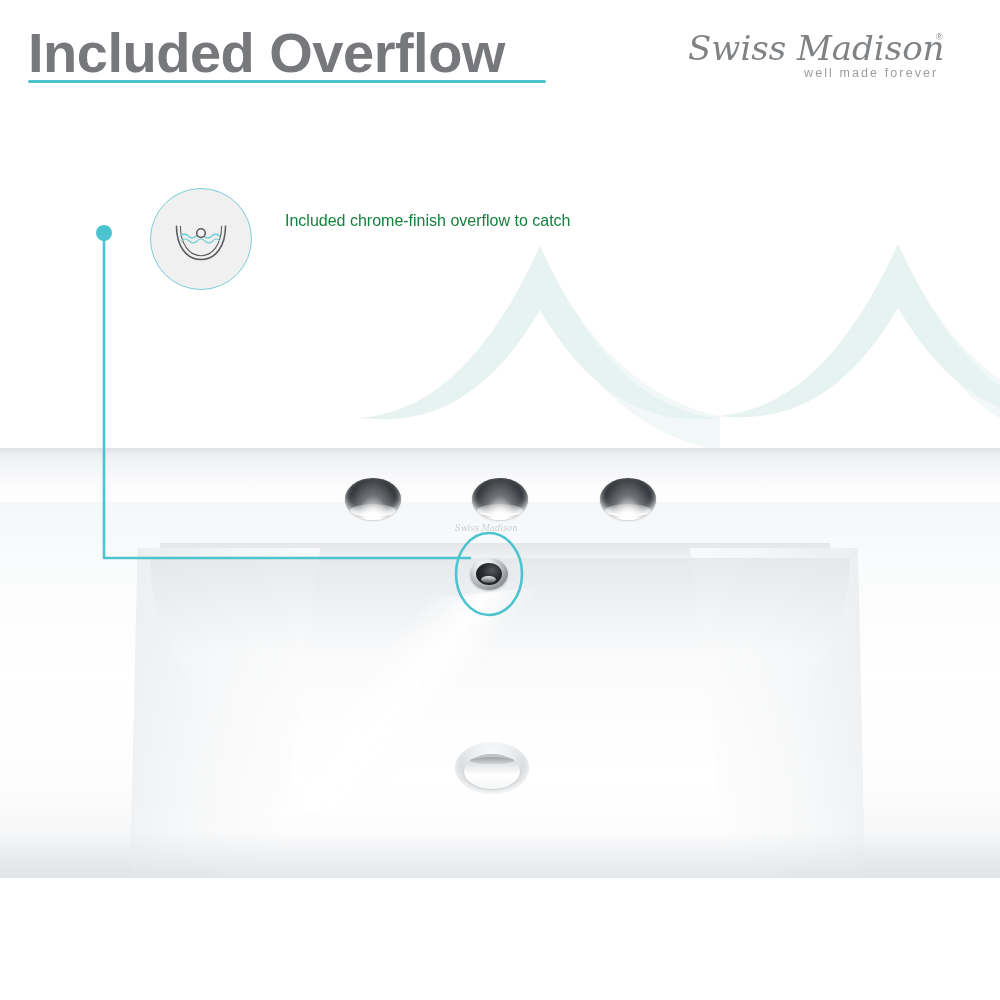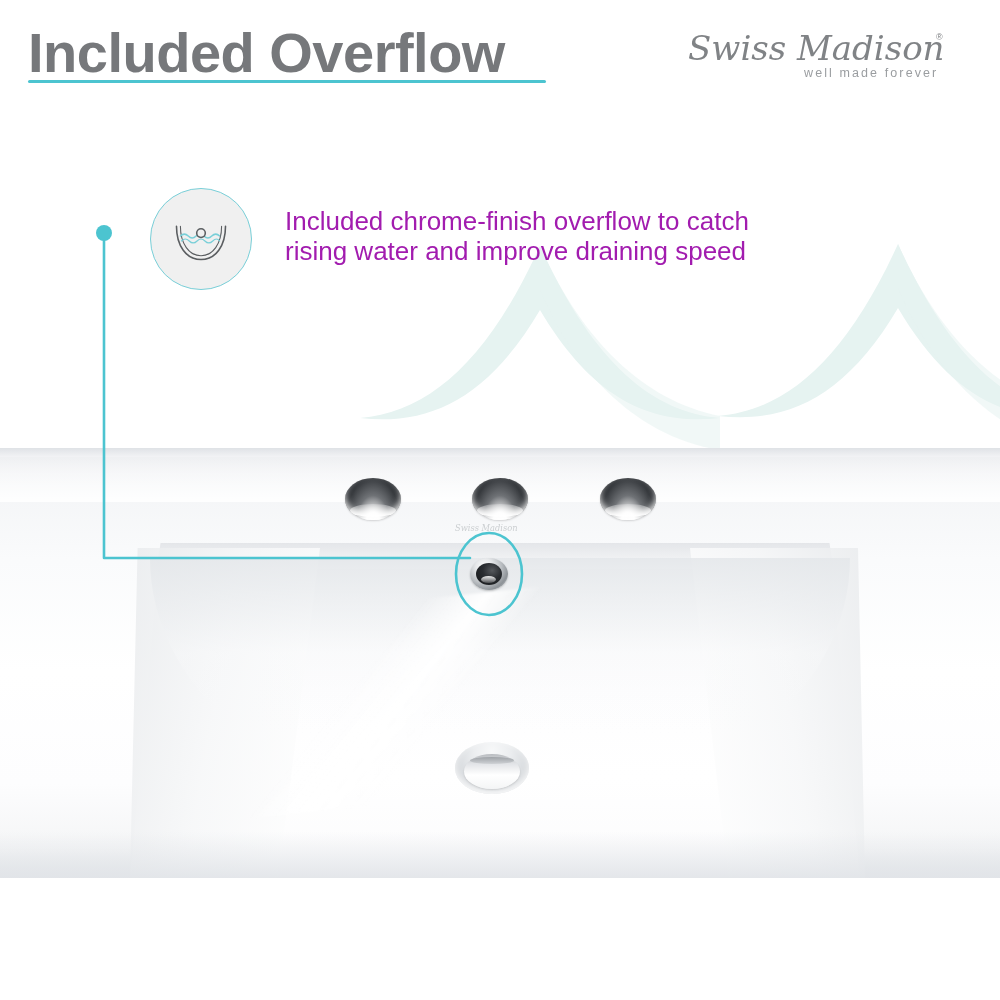--- a/index.html
+++ b/index.html
@@ -33,21 +33,21 @@
   .callout-badge {
     position:absolute; left:150px; top:188px;
     width:102px; height:102px; border-radius:50%;
     background:#f0f0f0; border:1.6px solid #79cfd8;
     z-index:4;
   }
   .callout-badge svg { position:absolute; inset:0; width:100%; height:100%; }
 
   .callout-text {
     position:absolute; left:285px; top:206px; width:470px;
-    font-size:26px; line-height:30px; color:#a21caf; z-index:4;
+    font-size:16px; line-height:30px; color:#15803d; z-index:4;
   }
   .callout-text .ln { display:block; white-space:nowrap; }
 
   
   .connector { position:absolute; left:0; top:0; width:1000px; height:1000px; z-index:5; pointer-events:none; }
   .connector svg { display:block; width:100%; height:100%; }
 
   
   .photo { position:absolute; left:0; top:448px; width:1000px; height:430px; z-index:1; overflow:hidden; }
 
@@ -231,21 +231,20 @@
       <path d="M26,38 C26,58 36,72 51,72 C66,72 76,58 76,38" fill="none" stroke="#5b5e61" stroke-width="1.6" stroke-linecap="round"></path>
       <path d="M30,38 C30,56 39,68 51,68 C63,68 72,56 72,38" fill="none" stroke="#5b5e61" stroke-width="1.1" stroke-linecap="round"></path>
       <path d="M30,48 q4,-4 8,0 t8,0 t8,0 t8,0 t8,0" fill="none" stroke="#79cfd8" stroke-width="1.5" stroke-linecap="round"></path>
       <path d="M31,53 q4,-4 8,0 t8,0 t8,0 t8,0 t7,0" fill="none" stroke="#79cfd8" stroke-width="1.2" stroke-linecap="round"></path>
       <circle cx="51" cy="45" r="4.4" fill="#f0f0f0" stroke="#5b5e61" stroke-width="1.6"></circle>
     </svg>
   </div>
 
   <div class="callout-text">
     <span class="ln">Included chrome-finish overflow to catch</span>
-    <span class="ln">rising water and improve draining speed</span>
   </div>
 
   <div class="title">Included Overflow</div>
   <div class="title-rule"></div>
 
   <div class="brand">
     <svg viewBox="0 0 290 60" aria-hidden="true">
       <text x="4" y="36" font-family="'DejaVu Serif', serif" font-style="italic" font-size="34" fill="#808386">Swiss Madison</text>
       <text x="252" y="16" font-family="'Liberation Sans', sans-serif" font-size="9" fill="#808386">®</text>
       <text x="120" y="53" font-family="'Liberation Sans', sans-serif" font-size="12.5" letter-spacing="2.1" fill="#9a9da0">well made forever</text>

